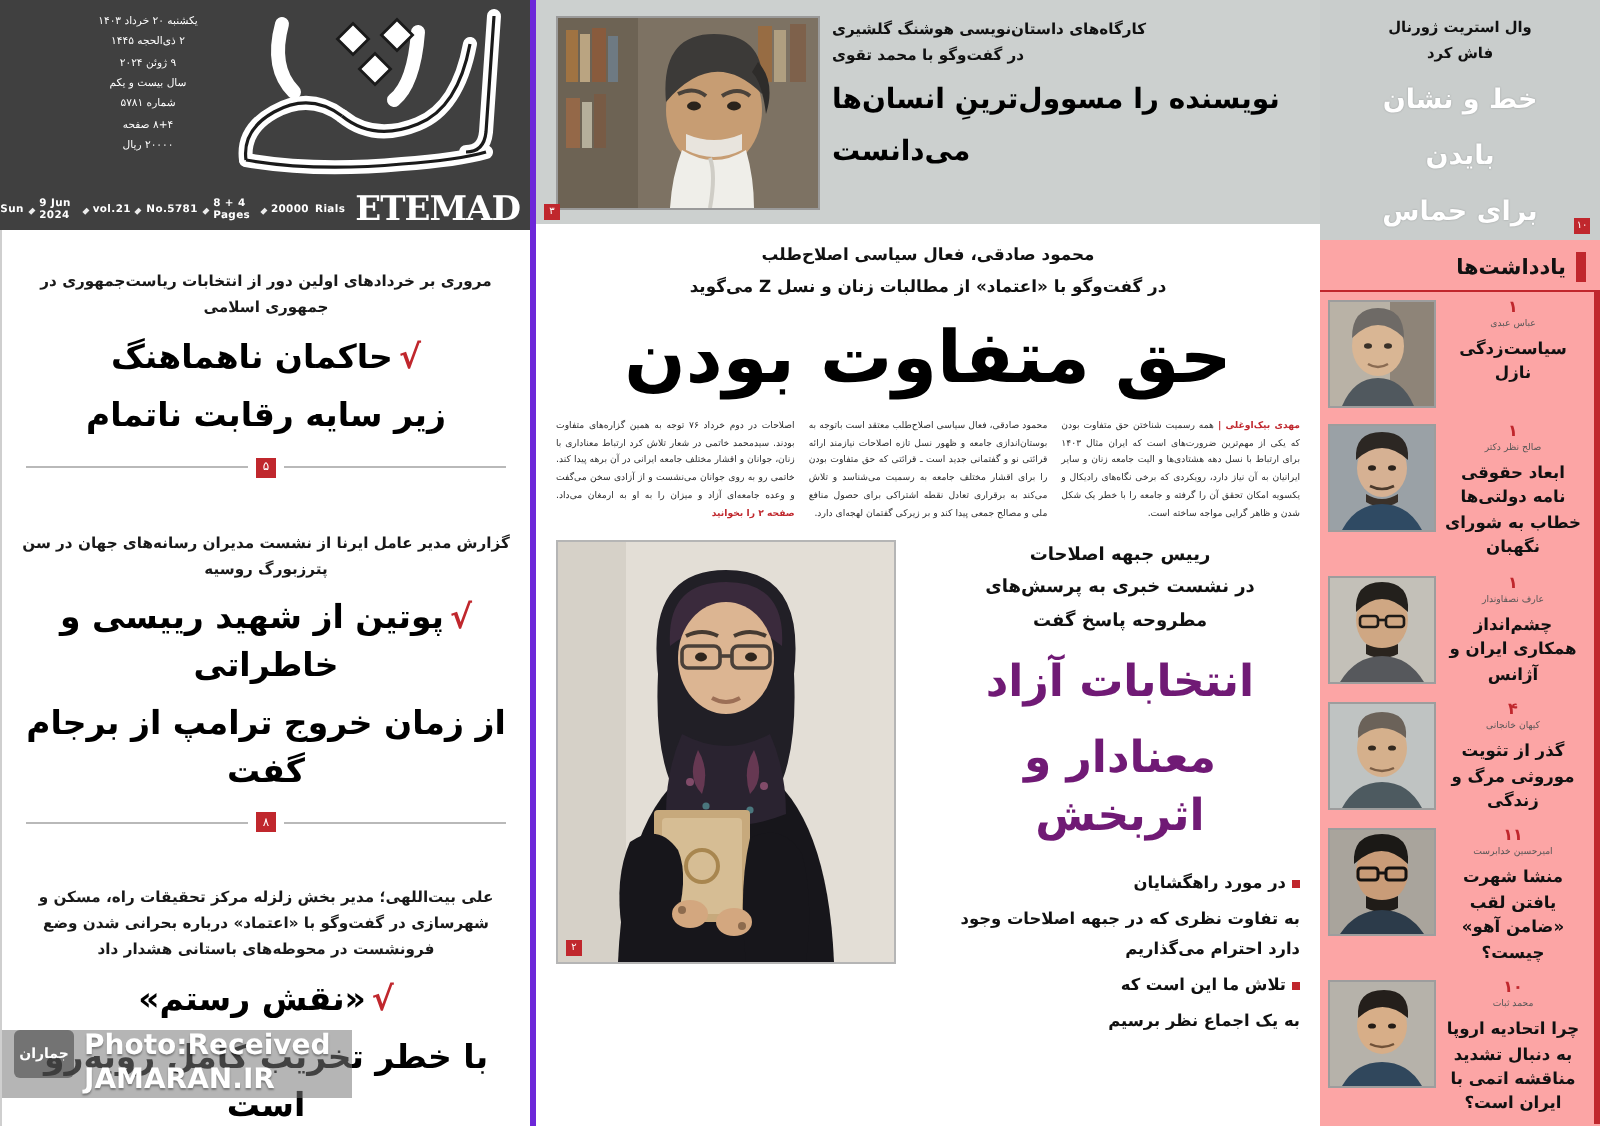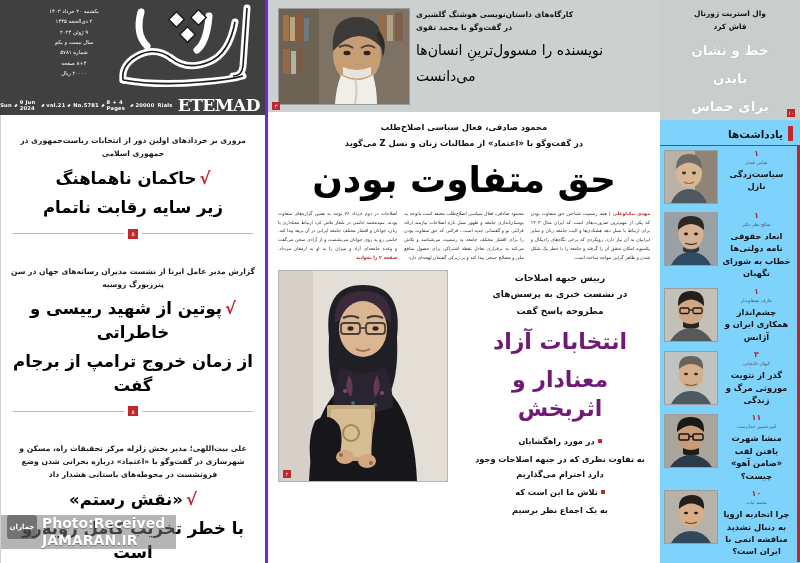--- a/index.html
+++ b/index.html
@@ -46,21 +46,21 @@
   .wm-text{color:#fff;font-size:14px;font-weight:bold;line-height:1.22;
            text-shadow:0 1px 1px rgba(0,0,0,.35);}
 
   
   .col-center{width:395px;height:563px;position:relative;background:#fff;
               border-left:3px solid #6d28d9;box-sizing:border-box;}
   .top-teaser{position:relative;height:112px;background:#ccd0cf;padding:8px 10px 0 10px;
               box-sizing:border-box;display:flex;flex-direction:row-reverse;}
   .tt-text{flex:1;direction:rtl;text-align:left;padding-left:6px;}
   .tt-kicker{font-size:7.6px;font-weight:bold;line-height:1.75;color:#111;text-align:left;}
-  .tt-head{font-size:14px;font-weight:normal;line-height:1.5;margin-top:5px;color:#000;text-align:left;}
+  .tt-head{font-size:14px;font-weight:bold;line-height:1.5;margin-top:5px;color:#000;text-align:left;}
   .tt-photo{width:130px;height:95px;border:1px solid #9a9a9a;overflow:hidden;position:relative;
             background:#6e6a5e;}
   .tt-pagenum{position:absolute;left:4px;bottom:2px;width:8px;height:8px;background:#c0272d;
               color:#fff;font-size:5px;display:flex;align-items:center;justify-content:center;}
 
   .center-main{padding:8px 10px 0 10px;direction:rtl;}
   .cm-kicker{font-size:8.4px;font-weight:bold;line-height:1.85;text-align:center;color:#111;}
   .cm-head{font-size:36px;font-weight:bold;text-align:center;line-height:1.18;
            margin:8px 0 2px 0;letter-spacing:-1px;color:#000;}
 
@@ -68,30 +68,30 @@
   .cols3 .c{flex:1;font-size:4.6px;line-height:1.95;text-align:justify;color:#2b2b2b;}
   .lead-name{color:#c0272d;font-weight:bold;}
   .more-link{color:#c0272d;font-weight:bold;}
 
   .bottom-area{display:flex;flex-direction:row;gap:22px;padding:7px 10px 0 10px;direction:rtl;}
   .bottom-text{flex:1;direction:rtl;text-align:center;}
   .bt-kicker{font-size:9px;font-weight:bold;line-height:1.8;color:#111;}
   .bt-head{font-size:22px;font-weight:bold;line-height:1.35;margin-top:8px;color:#701a75;}
   .bullets{margin-top:10px;direction:rtl;text-align:center;font-size:8.2px;
            font-weight:bold;line-height:1.75;color:#111;}
-  .bullets p{margin:0 0 4px 0;}
+  .bullets p{margin:0 0 4px 0;text-align:right;}
   .bullets .bl{display:inline-block;width:4px;height:4px;background:#c0272d;
                margin-left:3px;vertical-align:middle;}
   .bottom-photo{width:168px;height:210px;border:1px solid #b5b5b5;position:relative;
                 overflow:hidden;background:#ded9d2;}
   .bp-pagenum{position:absolute;left:4px;bottom:3px;width:8px;height:8px;background:#c0272d;
               color:#fff;font-size:5px;display:flex;align-items:center;justify-content:center;z-index:4;}
 
   
-  .col-right{width:140px;height:563px;position:relative;background:#7dd3fc;box-sizing:border-box;}
+  .col-right{width:140px;height:563px;position:relative;background:#fca5a5;box-sizing:border-box;}
   .wsj-box{width:140px;height:120px;background:#c9cdcc;padding:8px 8px 0 8px;
            box-sizing:border-box;direction:rtl;text-align:center;position:relative;}
   .wsj-kicker{font-size:7.4px;font-weight:bold;line-height:1.7;color:#111;}
   .wsj-head{font-size:13.5px;font-weight:bold;line-height:1.55;margin-top:7px;color:#fff;
             text-shadow:0 0 1px rgba(0,0,0,.25);}
   .wsj-pagenum{position:absolute;right:5px;bottom:3px;width:8px;height:8px;background:#c0272d;
                color:#fff;font-size:5px;display:flex;align-items:center;justify-content:center;}
   .notes-head{display:flex;align-items:center;gap:5px;padding:6px 7px 4px 0;direction:rtl;}
   .notes-bar{width:5px;height:15px;background:#c0272d;}
   .notes-title{font-size:10.5px;font-weight:bold;color:#111;}

